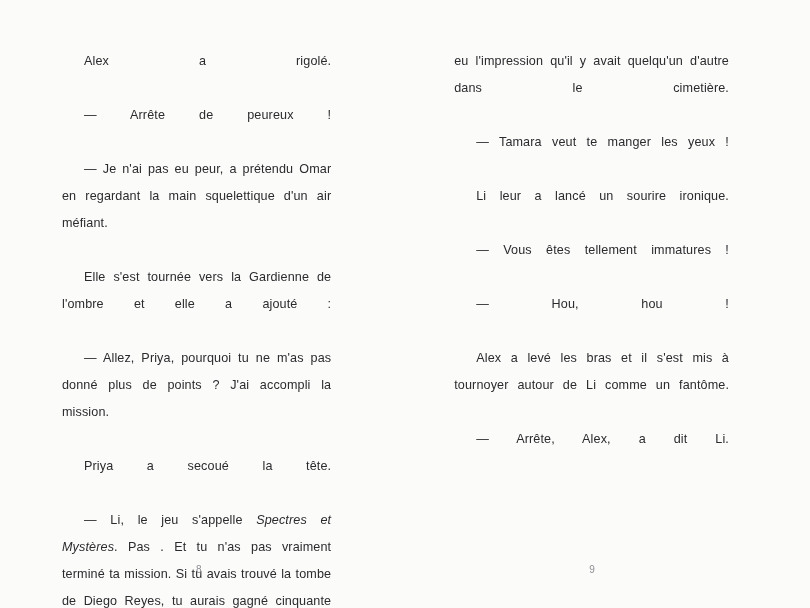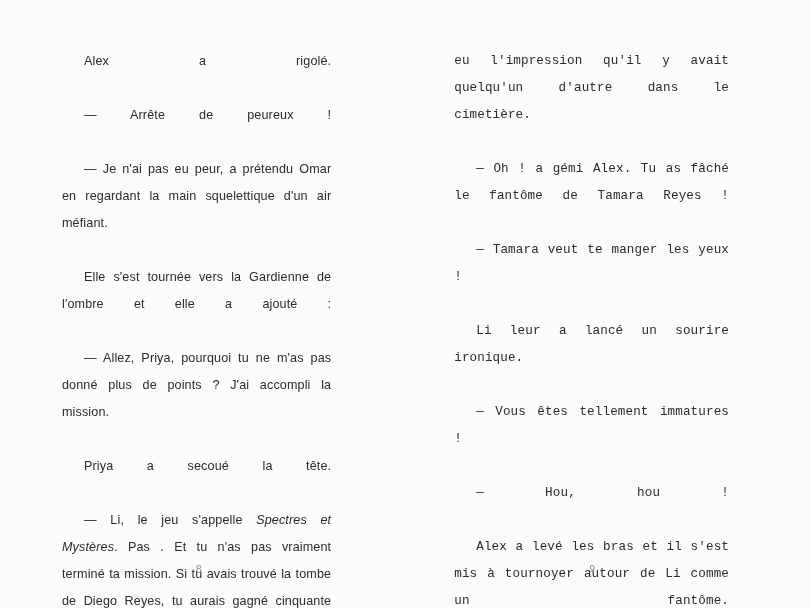--- a/index.html
+++ b/index.html
@@ -24,21 +24,21 @@
   }
 
   .page {
     position: relative;
     width: 405px;
     height: 608px;
     box-sizing: border-box;
   }
 
   .page-left  { padding: 48px 55px 0 62px; }
-  .page-right { padding: 48px 43px 0 68px; font-family: Liberation Mono, monospace; }
+  .page-right { padding: 48px 43px 0 68px; }
 
   .text-block {
     width: 100%;
   }
 
   p.para {
     margin: 0;
     padding: 0;
     font-size: 12.6px;
     line-height: 27px;
@@ -94,21 +94,20 @@
       <p class="para indent">Priya a secoué la tête.</p>
       <p class="para indent">— Li, le jeu s'appelle <em class="title">Spectres et Mystères</em>. Pas . Et tu n'as pas vraiment terminé ta mission. Si tu avais trouvé la tombe de Diego Reyes, tu aurais gagné cinquante points supplémentaires.</p>
 
     </div>
     <div class="folio folio-left">8</div>
   </div>
 
   <div class="page page-right">
     <div class="text-block">
       <p class="para cont">eu l'impression qu'il y avait quelqu'un d'autre dans le cimetière.</p>
-      <p class="para indent">— Oh ! a gémi Alex. Tu as fâché le fantôme de Tamara Reyes !</p>
       <p class="para indent">— Tamara veut te manger les yeux !</p>
       <p class="para indent">Li leur a lancé un sourire ironique.</p>
       <p class="para indent">— Vous êtes tellement immatures !</p>
       <p class="para indent">— Hou, hou !</p>
       <p class="para indent">Alex a levé les bras et il s'est mis à tournoyer autour de Li comme un fantôme.</p>
       <p class="para indent">— Arrête, Alex, a dit Li.</p>
 
     </div>
     <div class="folio folio-right">9</div>
   </div>

